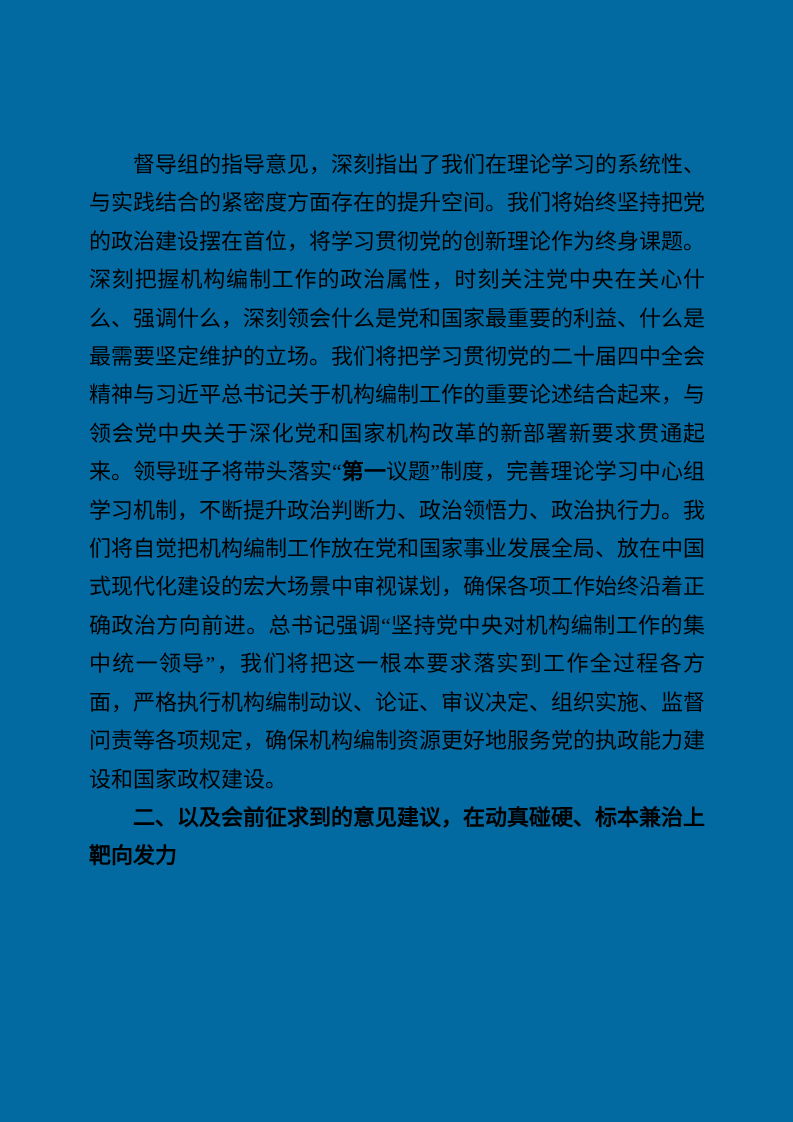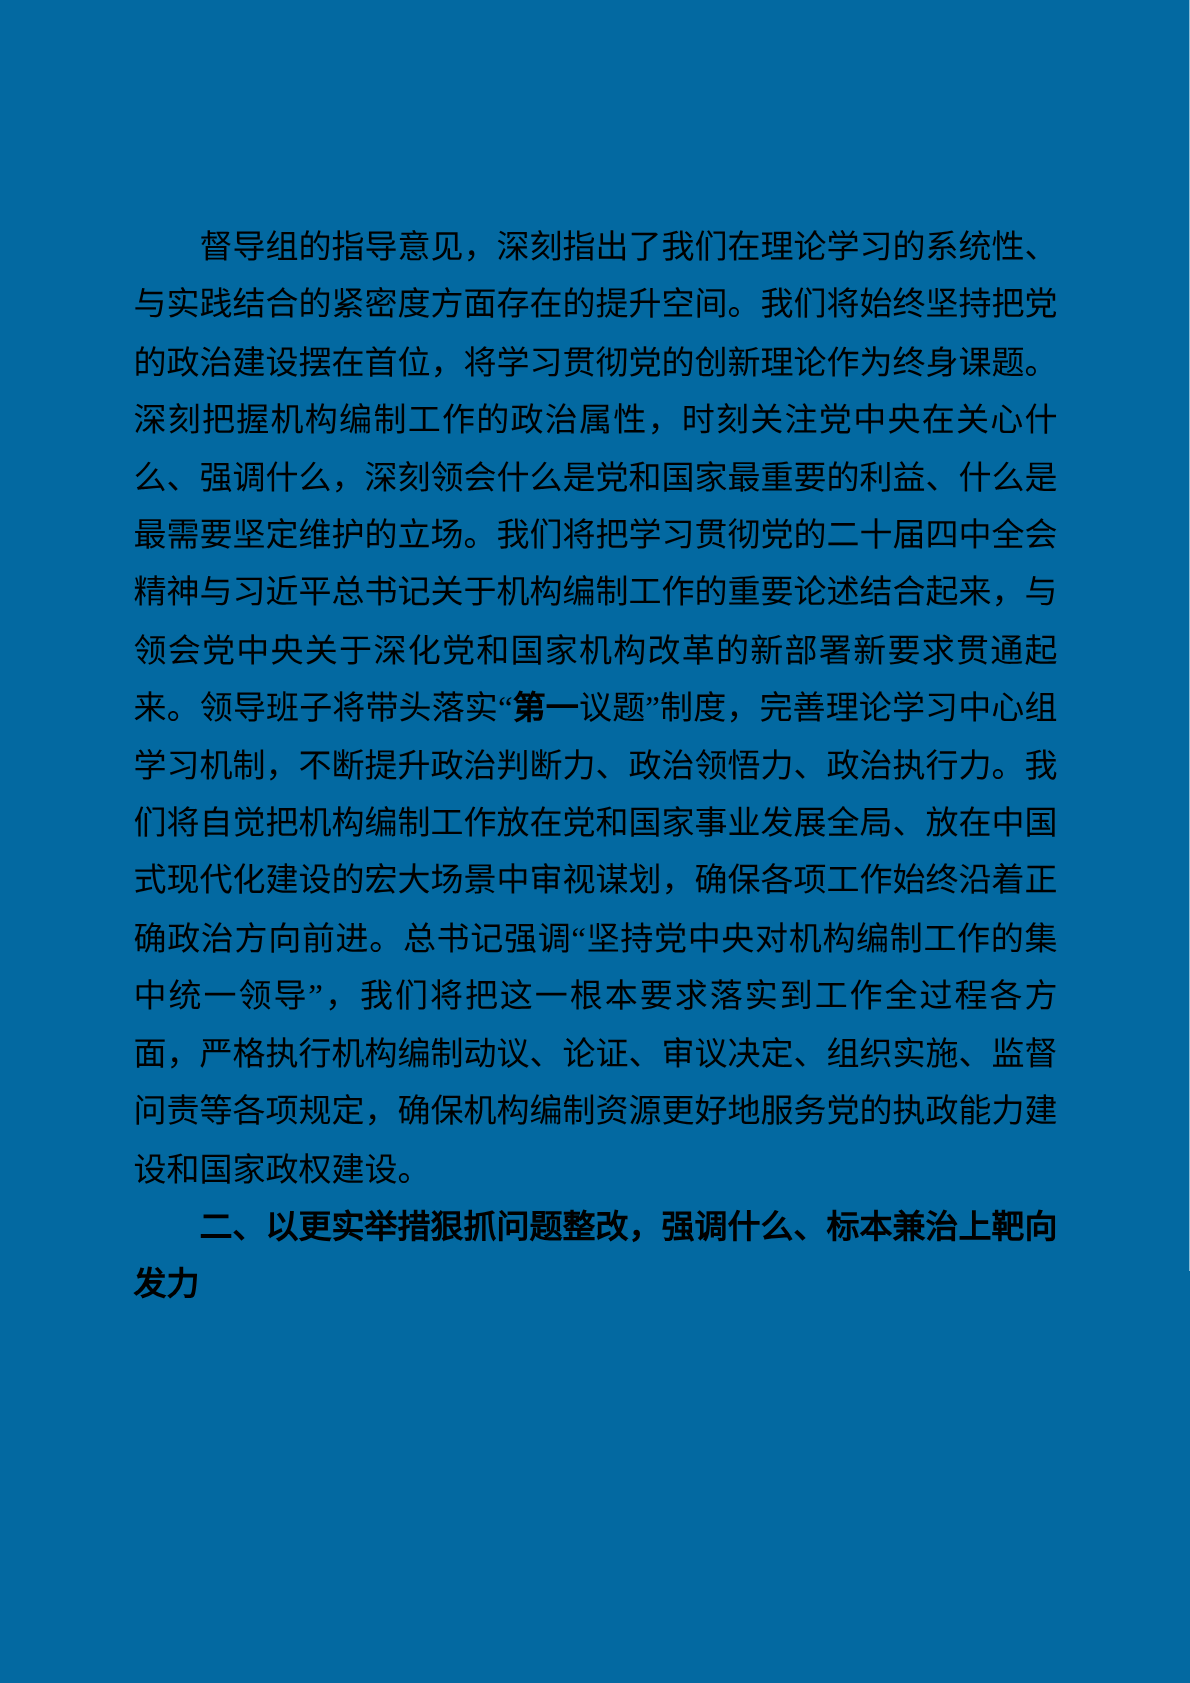--- a/index.html
+++ b/index.html
@@ -48,15 +48,15 @@
   .emph {
     font-weight: 700;
   }
 </style>
 </head>
 <body>
 
 <div class="page">
   <div class="text-block">
     <p class="body-para"><span>督导组的指导意见，深刻指出了我们在理论学习的系统性、与实践结合的紧密度方面存在的提升空间。我们将始终坚持把党的政治建设摆在首位，将学习贯彻党的创新理论作为终身课题。深刻把握机构编制工作的政治属性，时刻关注党中央在关心什么、强调什么，深刻领会什么是党和国家最重要的利益、什么是最需要坚定维护的立场。我们将把学习贯彻党的二十届四中全会精神与习近平总书记关于机构编制工作的重要论述结合起来，与领会党中央关于深化党和国家机构改革的新部署新要求贯通起来。领导班子将带头落实“</span><span class="emph">第一</span><span>议题”制度，完善理论学习中心组学习机制，不断提升政治判断力、政治领悟力、政治执行力。我们将自觉把机构编制工作放在党和国家事业发展全局、放在中国式现代化建设的宏大场景中审视谋划，确保各项工作始终沿着正确政治方向前进。总书记强调“坚持党中央对机构编制工作的集中统一领导”，我们将把这一根本要求落实到工作全过程各方面，严格执行机构编制动议、论证、审议决定、组织实施、监督问责等各项规定，确保机构编制资源更好地服务党的执政能力建设和国家政权建设。</span></p>
-    <h2 class="section-heading">二、以更实举措狠抓问题整改，强调什么、标本兼治上靶向发力</h2>
+    <h2 class="section-heading">二、以及会前征求到的意见建议，在动真碰硬、标本兼治上靶向发力</h2>
   </div>
 </div>
 
 </body></html>

